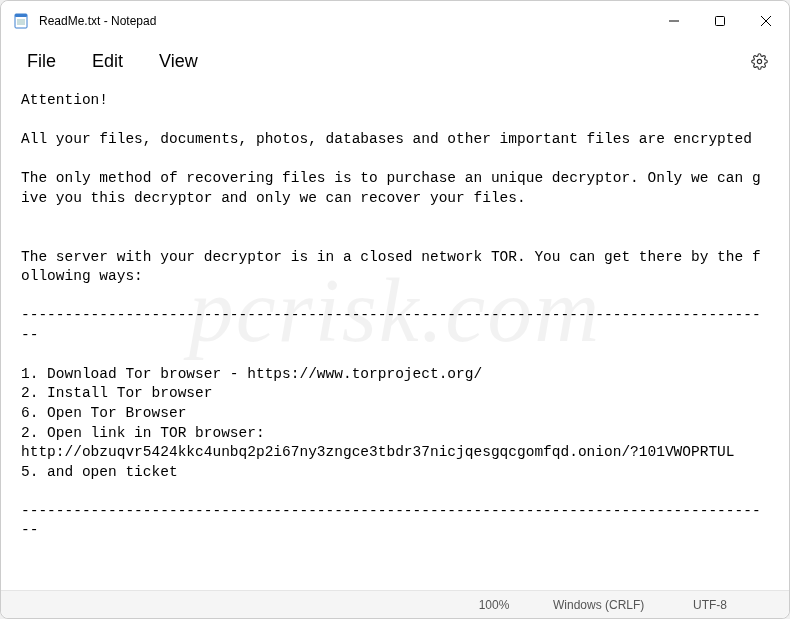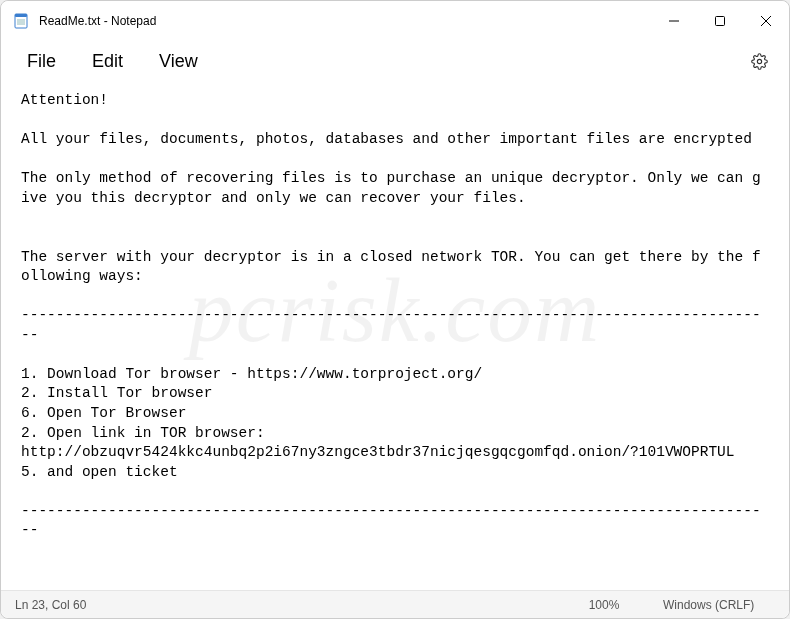--- a/index.html
+++ b/index.html
@@ -89,21 +89,21 @@
 <span>http://obzuqvr5424kkc4unbq2p2i67ny3zngce3tbdr37nicjqesgqcgomfqd.onion/?101VWOPRTUL</span>
 <span>5. and open ticket</span>
 
 <span>---------------------------------------------------------------------------------------</span>
 
 
 
 </div>
 
   <div class="statusbar">
-    <div class="status-cell">Ln 23, Col 60</div>
     <div class="status-spacer"></div>
     <div class="status-cell" style="min-width:90px;justify-content:center;">100%</div>
     <div class="status-cell" style="min-width:140px;">Windows (CRLF)</div>
+    <div class="status-cell" style="min-width:110px;">UTF-8</div>
   </div>
 
   <div class="watermark">pcrisk.com</div>
 
 </div>
 
 </body></html>

